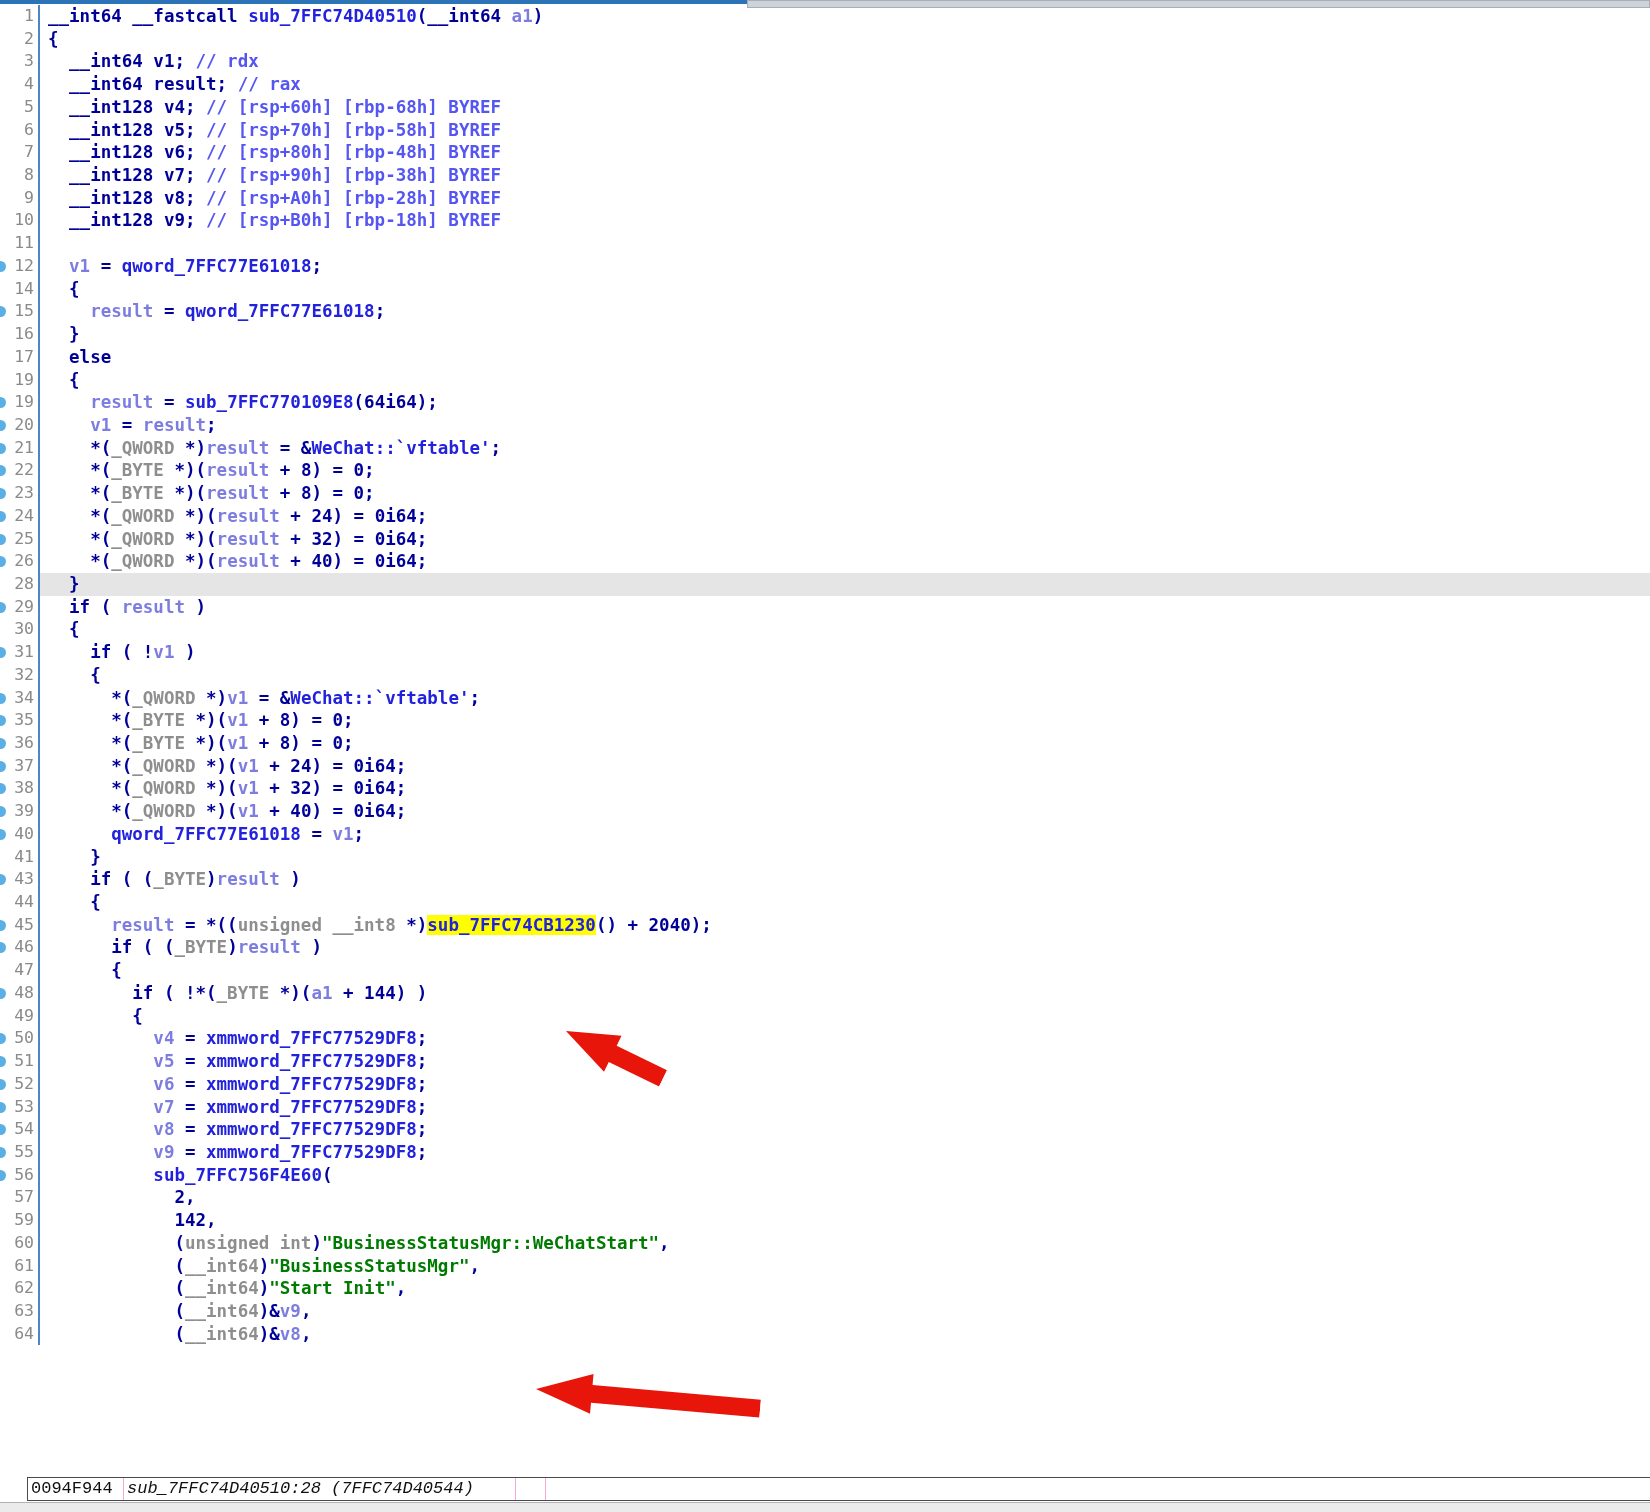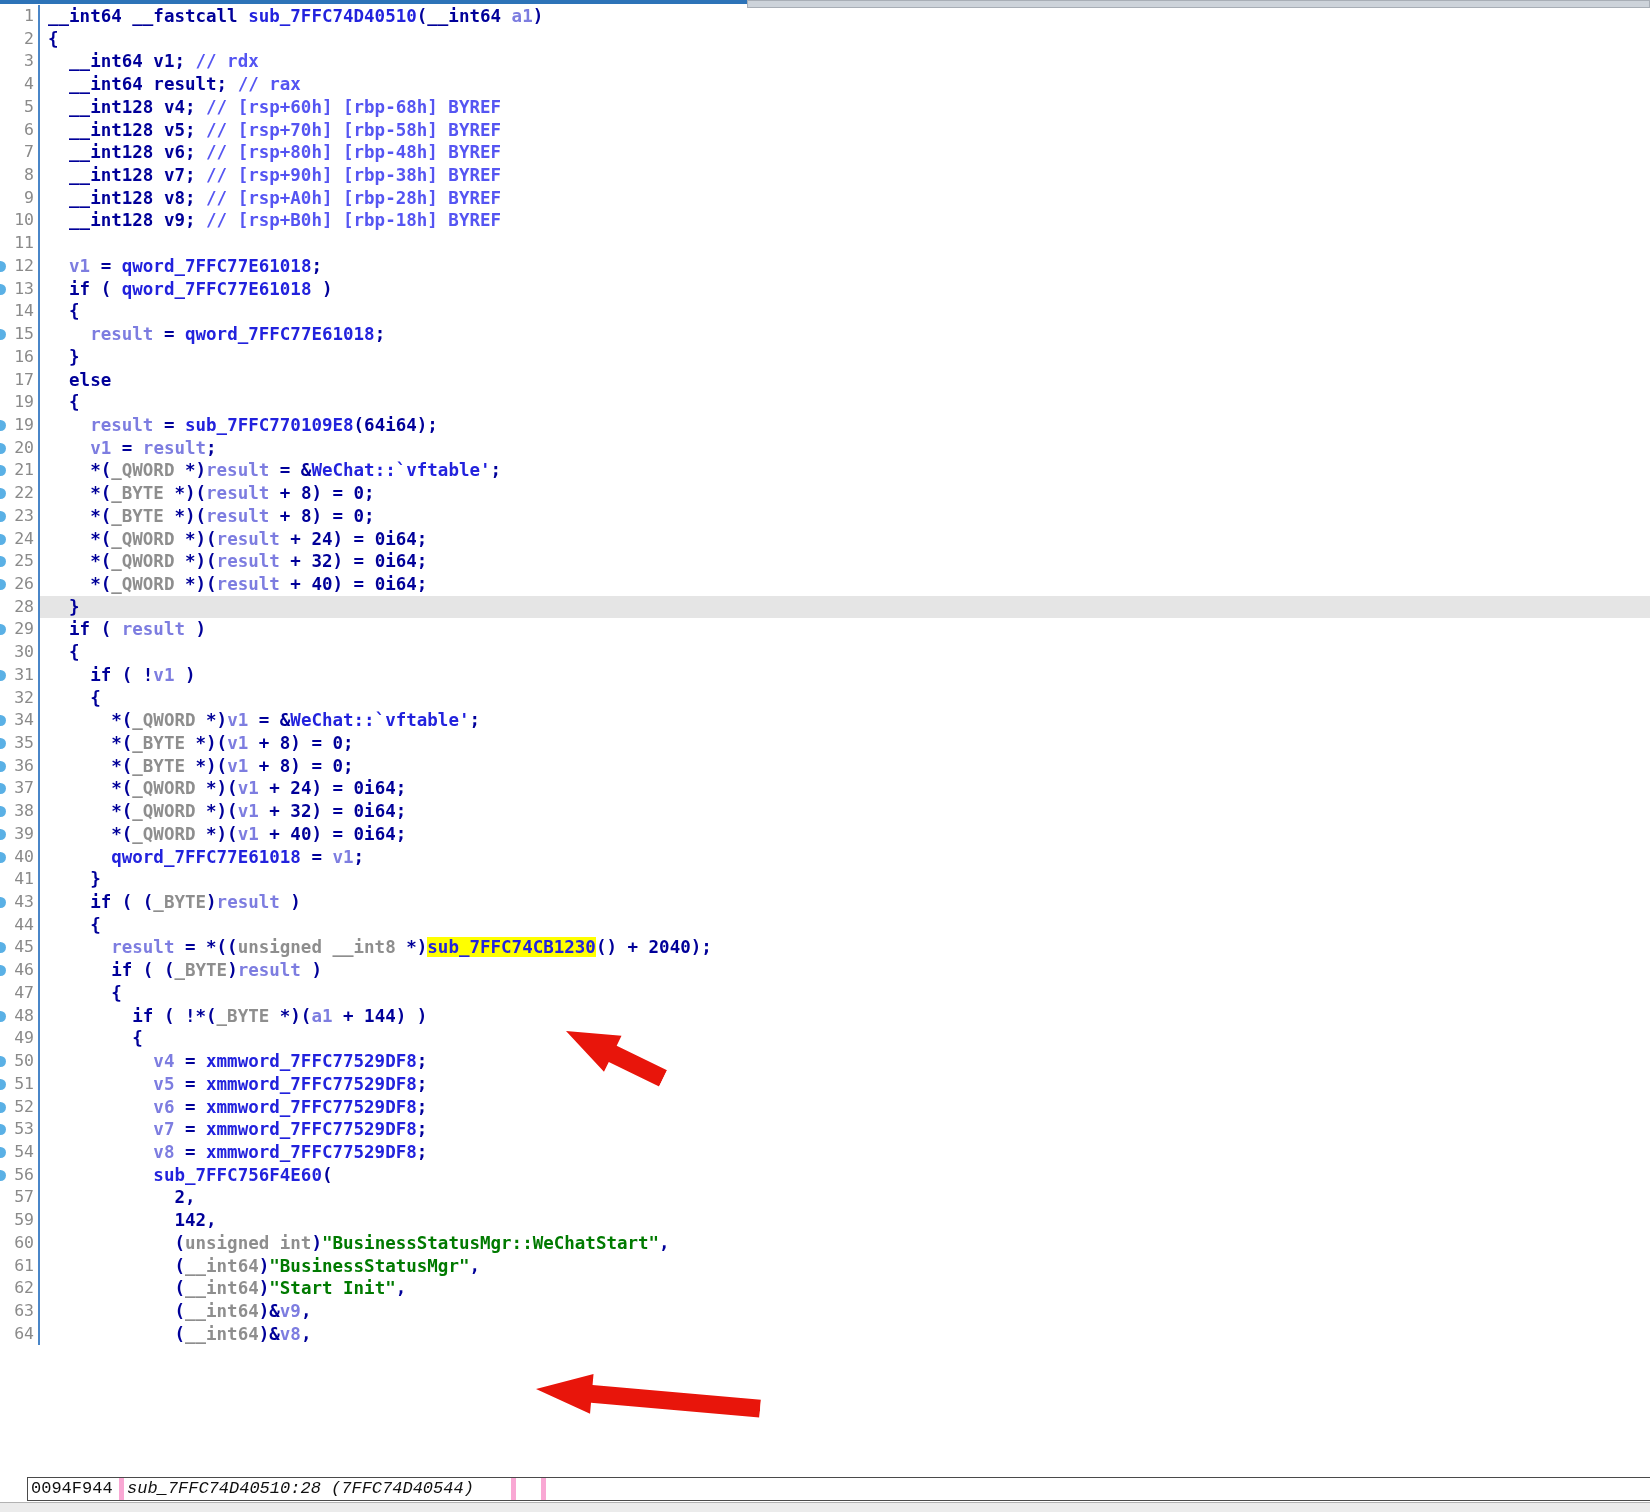--- a/index.html
+++ b/index.html
@@ -22,21 +22,21 @@
   .t-t{color:var(--cast);}
   .t-c{color:var(--comment);}
   .t-s{color:var(--string);}
   .t-y{color:var(--global);background:var(--yellow);text-align:right;}
   
   .arrow{position:absolute;pointer-events:none;}
   
   .statusbar{position:absolute;left:27px;right:0;top:1477px;height:24px;box-sizing:border-box;
      border-top:1px solid #4a4a4a;border-bottom:1px solid #4a4a4a;border-left:1px solid #4a4a4a;
      display:flex;background:#fff;font-family:"Liberation Mono",monospace;font-size:17px;line-height:22px;color:#101010;}
-  .seg{box-sizing:border-box;border-right:5px solid #f9a8d4;padding-left:3px;white-space:pre;overflow:hidden;}
+  .seg{box-sizing:border-box;border-right:1px solid #f9a8d4;padding-left:3px;white-space:pre;overflow:hidden;}
   .s0{width:96px;}
   .s1{width:392px;font-style:italic;}
   .s2{width:30px;}
   .s3{flex:1;border-right:none;}
   .bottomstrip{position:absolute;left:0;right:0;top:1502px;height:10px;background:#ebebeb;border-top:1px solid #b2b2b2;}
 </style>
 </head>
 <body>
 
 <div id="app">
@@ -86,24 +86,20 @@
       </div>
       <div class="row">
         <div class="gut"><span>11</span></div>
         <div class="code"></div>
       </div>
       <div class="row">
         <div class="gut"><span class="dot"></span><span>12</span></div>
         <div class="code"><span class="t-k">  </span><span class="t-l">v1</span><span class="t-k"> = </span><span class="t-g">qword_7FFC77E61018</span><span class="t-k">;</span></div>
       </div>
       <div class="row">
-        <div class="gut"><span class="dot"></span><span>13</span></div>
-        <div class="code"><span class="t-k">  if ( </span><span class="t-g">qword_7FFC77E61018</span><span class="t-k"> )</span></div>
-      </div>
-      <div class="row">
         <div class="gut"><span>14</span></div>
         <div class="code"><span class="t-k">  {</span></div>
       </div>
       <div class="row">
         <div class="gut"><span class="dot"></span><span>15</span></div>
         <div class="code"><span class="t-k">    </span><span class="t-l">result</span><span class="t-k"> = </span><span class="t-g">qword_7FFC77E61018</span><span class="t-k">;</span></div>
       </div>
       <div class="row">
         <div class="gut"><span>16</span></div>
         <div class="code"><span class="t-k">  }</span></div>
@@ -240,20 +236,24 @@
         <div class="gut"><span class="dot"></span><span>52</span></div>
         <div class="code"><span class="t-k">          </span><span class="t-l">v6</span><span class="t-k"> = </span><span class="t-g">xmmword_7FFC77529DF8</span><span class="t-k">;</span></div>
       </div>
       <div class="row">
         <div class="gut"><span class="dot"></span><span>53</span></div>
         <div class="code"><span class="t-k">          </span><span class="t-l">v7</span><span class="t-k"> = </span><span class="t-g">xmmword_7FFC77529DF8</span><span class="t-k">;</span></div>
       </div>
       <div class="row">
         <div class="gut"><span class="dot"></span><span>54</span></div>
         <div class="code"><span class="t-k">          </span><span class="t-l">v8</span><span class="t-k"> = </span><span class="t-g">xmmword_7FFC77529DF8</span><span class="t-k">;</span></div>
+      </div>
+      <div class="row">
+        <div class="gut"><span class="dot"></span><span>55</span></div>
+        <div class="code"><span class="t-k">          </span><span class="t-l">v9</span><span class="t-k"> = </span><span class="t-g">xmmword_7FFC77529DF8</span><span class="t-k">;</span></div>
       </div>
       <div class="row">
         <div class="gut"><span class="dot"></span><span>56</span></div>
         <div class="code"><span class="t-k">          </span><span class="t-g">sub_7FFC756F4E60</span><span class="t-k">(</span></div>
       </div>
       <div class="row">
         <div class="gut"><span>57</span></div>
         <div class="code"><span class="t-k">            2,</span></div>
       </div>
       <div class="row">

